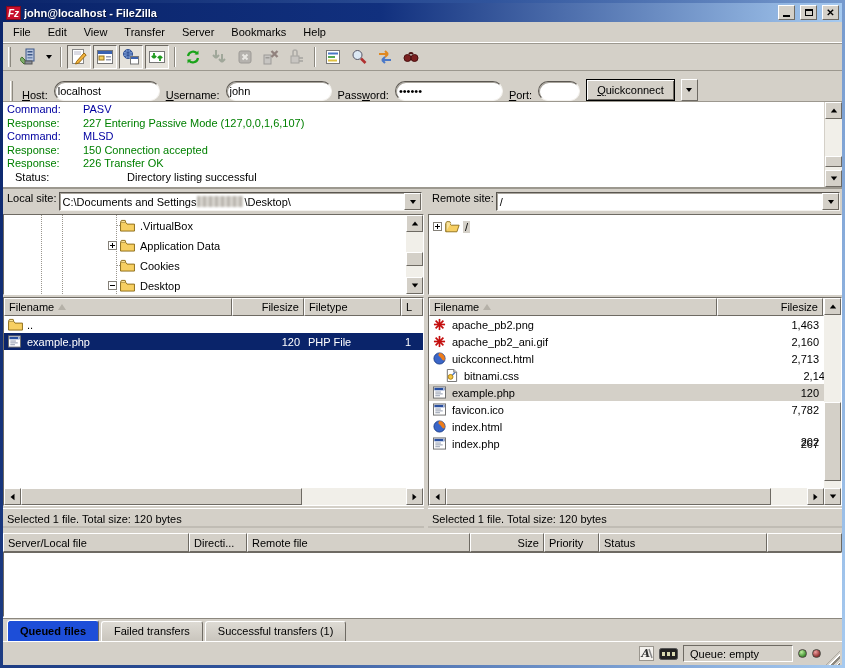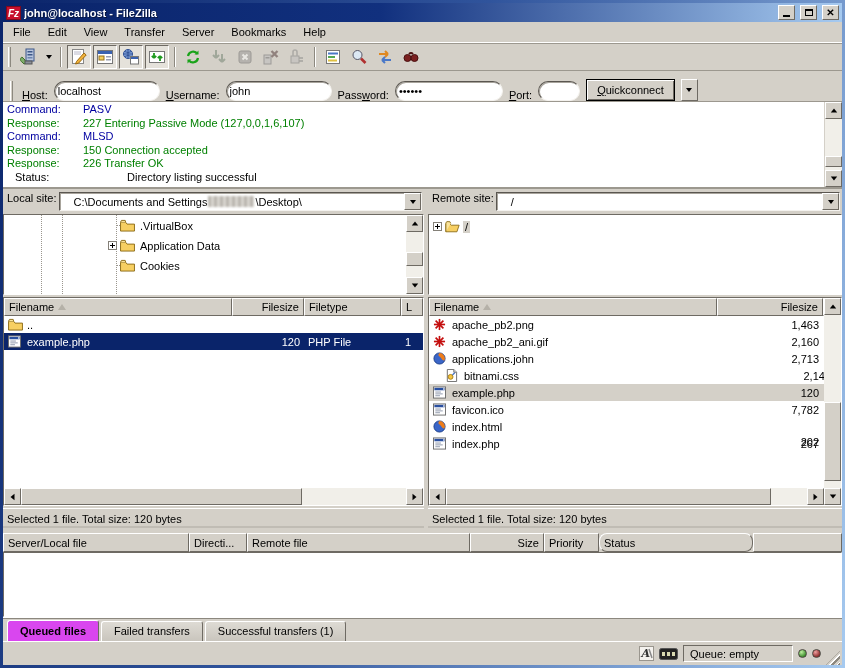--- a/index.html
+++ b/index.html
@@ -71,21 +71,21 @@
   .sb-track-v { flex:1; position:relative; }
   .sb-track-h { flex:1; position:relative; }
   .sb-thumb { position:absolute; background:#d4d0c8; border:1px solid; border-color:#fff #6e6a63 #6e6a63 #fff; }
   
   .main { flex:0 0 339px; display:grid; grid-template-columns:421px 4px 1fr; padding-top:3px; }
   .pane { display:flex; flex-direction:column; min-width:0; }
   .vsplit { background:#d4d0c8; }
   .site-row { height:21px; display:flex; padding:0 2px; flex:0 0 auto; }
   .site-label { white-space:nowrap; padding:0 2px; }
   .combo { flex:1; height:19px; display:flex; background:#fff; }
-  .combo-text { flex:1; padding:2px 14px; white-space:nowrap; overflow:hidden; display:flex; align-items:center; }
+  .combo-text { flex:1; padding:2px 3px; white-space:nowrap; overflow:hidden; display:flex; align-items:center; }
   .combo-btn { width:17px; display:flex; align-items:center; justify-content:center; flex:0 0 auto; }
   .censored { display:inline-block; width:46px; height:11px; margin:0 1px;
     background:repeating-linear-gradient(90deg,#b9b5ae 0 3px,#d9d6d0 3px 6px); filter:blur(1px); }
   .treewrap { flex:0 0 81px; display:grid; grid-template-columns:1fr 17px; background:#fff; margin-top:1px; }
   .treewrap.noscroll { grid-template-columns:1fr; }
   .tree { position:relative; overflow:hidden; }
   .tree-row { position:absolute; height:17px; display:flex; align-items:center; gap:3px; white-space:nowrap; }
   .tree-label { padding:0 2px; }
   .tree-label.sel { background:#d4d0c8; }
   .dotline-v { position:absolute; border-left:1px dotted #9a968e; top:0; bottom:0; }
@@ -116,21 +116,21 @@
   
   .hsplit { height:5px; flex:0 0 auto; }
   .queue-header { height:19px; display:flex; flex:0 0 auto; background:#d4d0c8; }
   .queue-body { flex:1 1 auto; background:#fff; min-height:30px; }
   
   .tabs { height:24px; display:flex; align-items:flex-end; gap:2px; padding:2px 4px 0;
     border-top:1px solid #fff; box-shadow:0 1px 0 #8c887f inset; flex:0 0 auto; }
   .tab { padding:3px 12px 4px; background:linear-gradient(#dedbd4,#c9c5bd);
     border:1px solid; border-color:#fff #6e6a63 #6e6a63 #fff; border-bottom:none;
     border-radius:3px 3px 0 0; margin-bottom:0; }
-  .tab.active { background:#d946ef; font-weight:bold; padding-top:4px; }
+  .tab.active { background:#1d4ed8; font-weight:bold; padding-top:4px; }
   
   .statusbar { height:24px; display:flex; align-items:center; justify-content:flex-end; gap:5px;
     padding:0 2px 0 6px; border-top:1px solid #fff; flex:0 0 auto; }
   .sb-panel { height:17px; display:flex; align-items:center; padding:1px 6px; background:#d4d0c8; min-width:110px; }
   .led { width:9px; height:9px; border-radius:50%; border:1px solid #4a463f; }
   .led.green { background:radial-gradient(circle at 35% 30%, #bdf0a0, #3f8f2f 70%); }
   .led.red { background:radial-gradient(circle at 35% 30%, #f0a0a0, #8f2f2f 70%); }
   .grip { width:14px; height:14px; align-self:flex-end;
     background:repeating-linear-gradient(135deg,#d4d0c8 0 2px,#ffffff 2px 3px,#8c887f 3px 5px);
     clip-path:polygon(100% 0,100% 100%,0 100%); }
@@ -408,20 +408,30 @@
             <div class="tree-row" style="top: 42px; left: 104px; right: 0px;">
               <div style="width: 9px;"></div>
               <span class="ficon">
                 <svg width="15" height="13" viewBox="0 0 16 14">
                   <path d="M.5 3.5 h5.5 l1.5 2 h8 v7.5 H.5z" fill="#f7cf62" stroke="#8a6a14"></path>
                   <path d="M.5 3.5 l1-2 h4 l.5 2" fill="#fbe49a" stroke="#8a6a14"></path>
                 </svg>
               </span>
               <span class="tree-label">Cookies</span>
             </div>
+            <div class="tree-row" style="top: 62px; left: 104px; right: 0px;">
+              <div class="expander "></div>
+              <span class="ficon">
+                <svg width="15" height="13" viewBox="0 0 16 14">
+                  <path d="M.5 3.5 h5.5 l1.5 2 h8 v7.5 H.5z" fill="#f7cf62" stroke="#8a6a14"></path>
+                  <path d="M.5 3.5 l1-2 h4 l.5 2" fill="#fbe49a" stroke="#8a6a14"></path>
+                </svg>
+              </span>
+              <span class="tree-label">Desktop</span>
+            </div>
           </div>
         <div class="vscroll" id="local-tree-scroll">
             <div class="sb-btn raised">
               <div class="tri-up-s t"></div>
             </div>
             <div class="sb-track-v">
               <div class="sb-thumb" style="left: 0px; right: 0px; top: 45%; height: 30%;"></div>
             </div>
             <div class="sb-btn raised">
               <div class="tri-down-s t"></div>
@@ -587,21 +597,21 @@
                 </div>
               </div>
               <div class="frow">
                 <div class="fcell" style="width: 288px;">
                   <span class="ficon">
                     <svg width="13" height="13" viewBox="0 0 14 14">
                       <circle cx="7" cy="7" r="6" fill="#3a66c8" stroke="#1c3f88"></circle>
                       <path d="M7 1.2 a5.8 5.8 0 0 1 5.4 7.8 C9.8 9.6 9 5.8 7 4.8 5.6 4 5.2 2.6 7 1.2z" fill="#ef7d1a"></path>
                     </svg>
                   </span>
-                  <span>applications.john</span>
+                  <span>uickconnect.html</span>
                 </div>
                 <div class="fcell right" style="width: 106px;">
                   <span>2,713</span>
                 </div>
               </div>
               <div class="frow">
                 <div class="fcell" style="width: 288px; margin-left: 12px;">
                   <span class="ficon">
                     <svg width="13" height="13" viewBox="0 0 14 14">
                       <path d="M2.5 .5 h7 l3 3 v10 h-10z" fill="#fff" stroke="#6a6a6a"></path>
@@ -724,21 +734,21 @@
       </div>
       <div class="hcell raised" style="width: 223px;">
         <span>Remote file</span>
       </div>
       <div class="hcell raised right" style="width: 74px;">
         <span>Size</span>
       </div>
       <div class="hcell raised" style="width: 55px;">
         <span>Priority</span>
       </div>
-      <div class="hcell raised" style="width: 154px; border-radius: 8px;">
+      <div class="hcell raised" style="width: 168px;">
         <span>Status</span>
       </div>
       <div class="hcell raised fill"></div>
     </div>
   <div class="queue-body sunken"></div>
 
   <div class="tabs" id="tabs">
       <div class="tab active">Queued files</div>
       <div class="tab">Failed transfers</div>
       <div class="tab">Successful transfers (1)</div>

